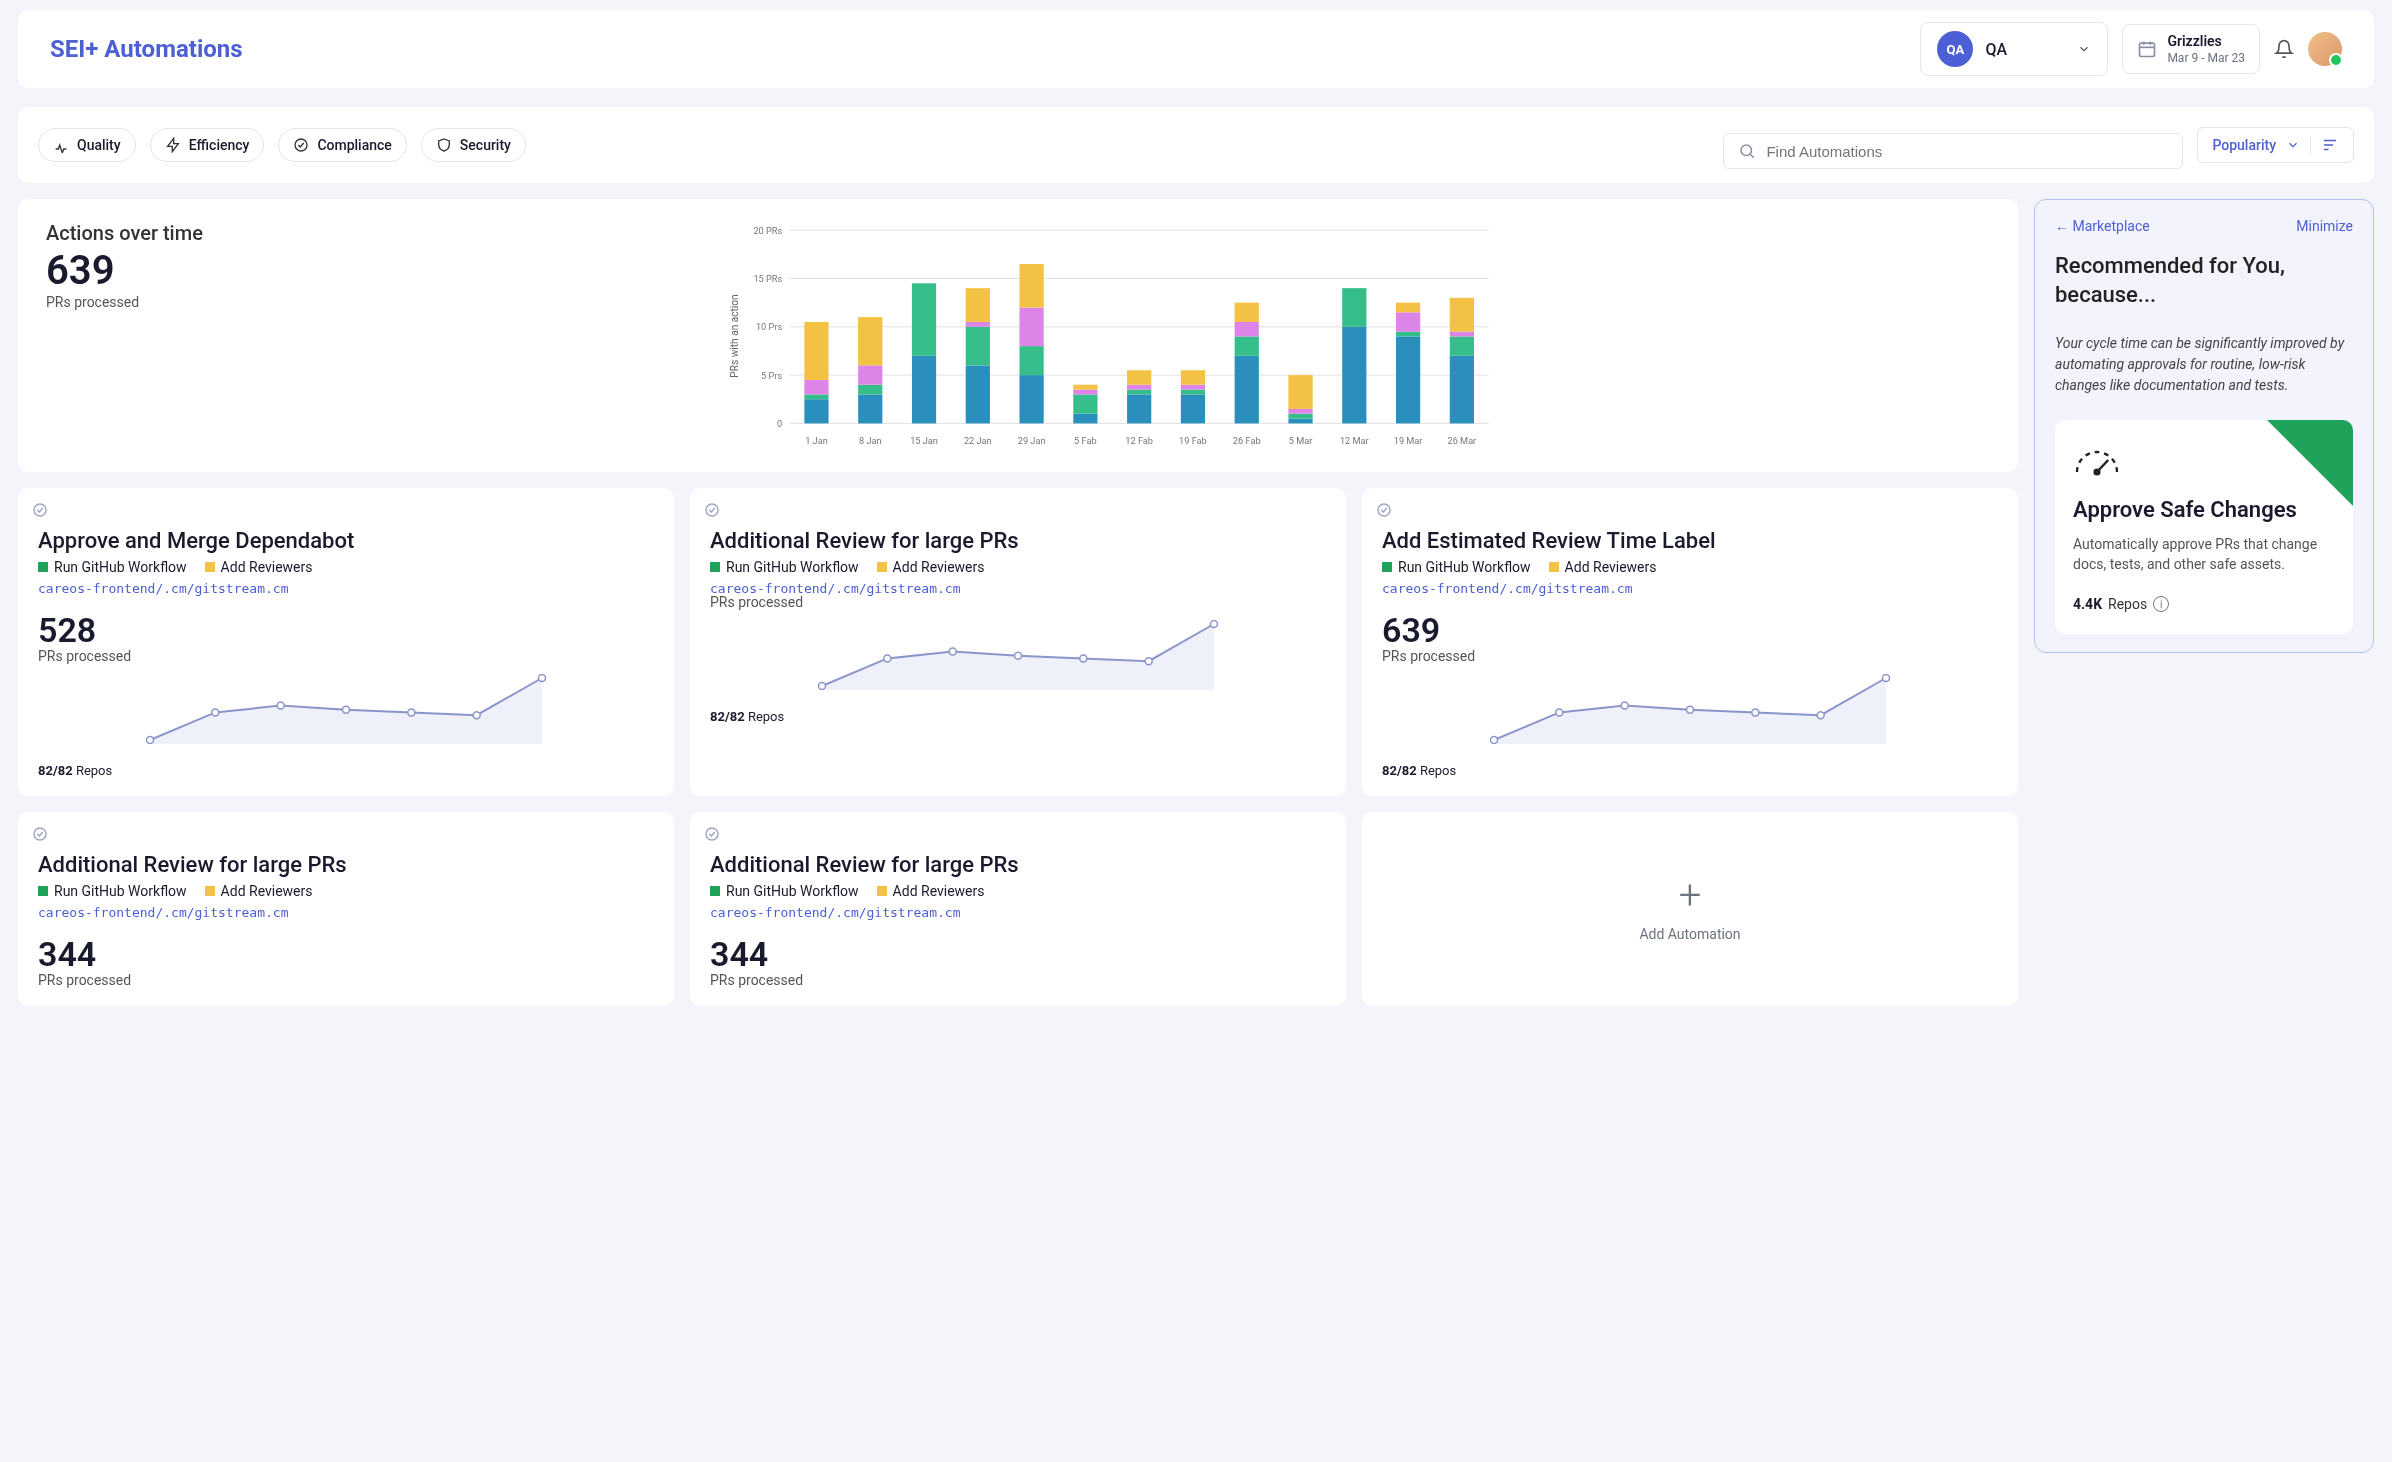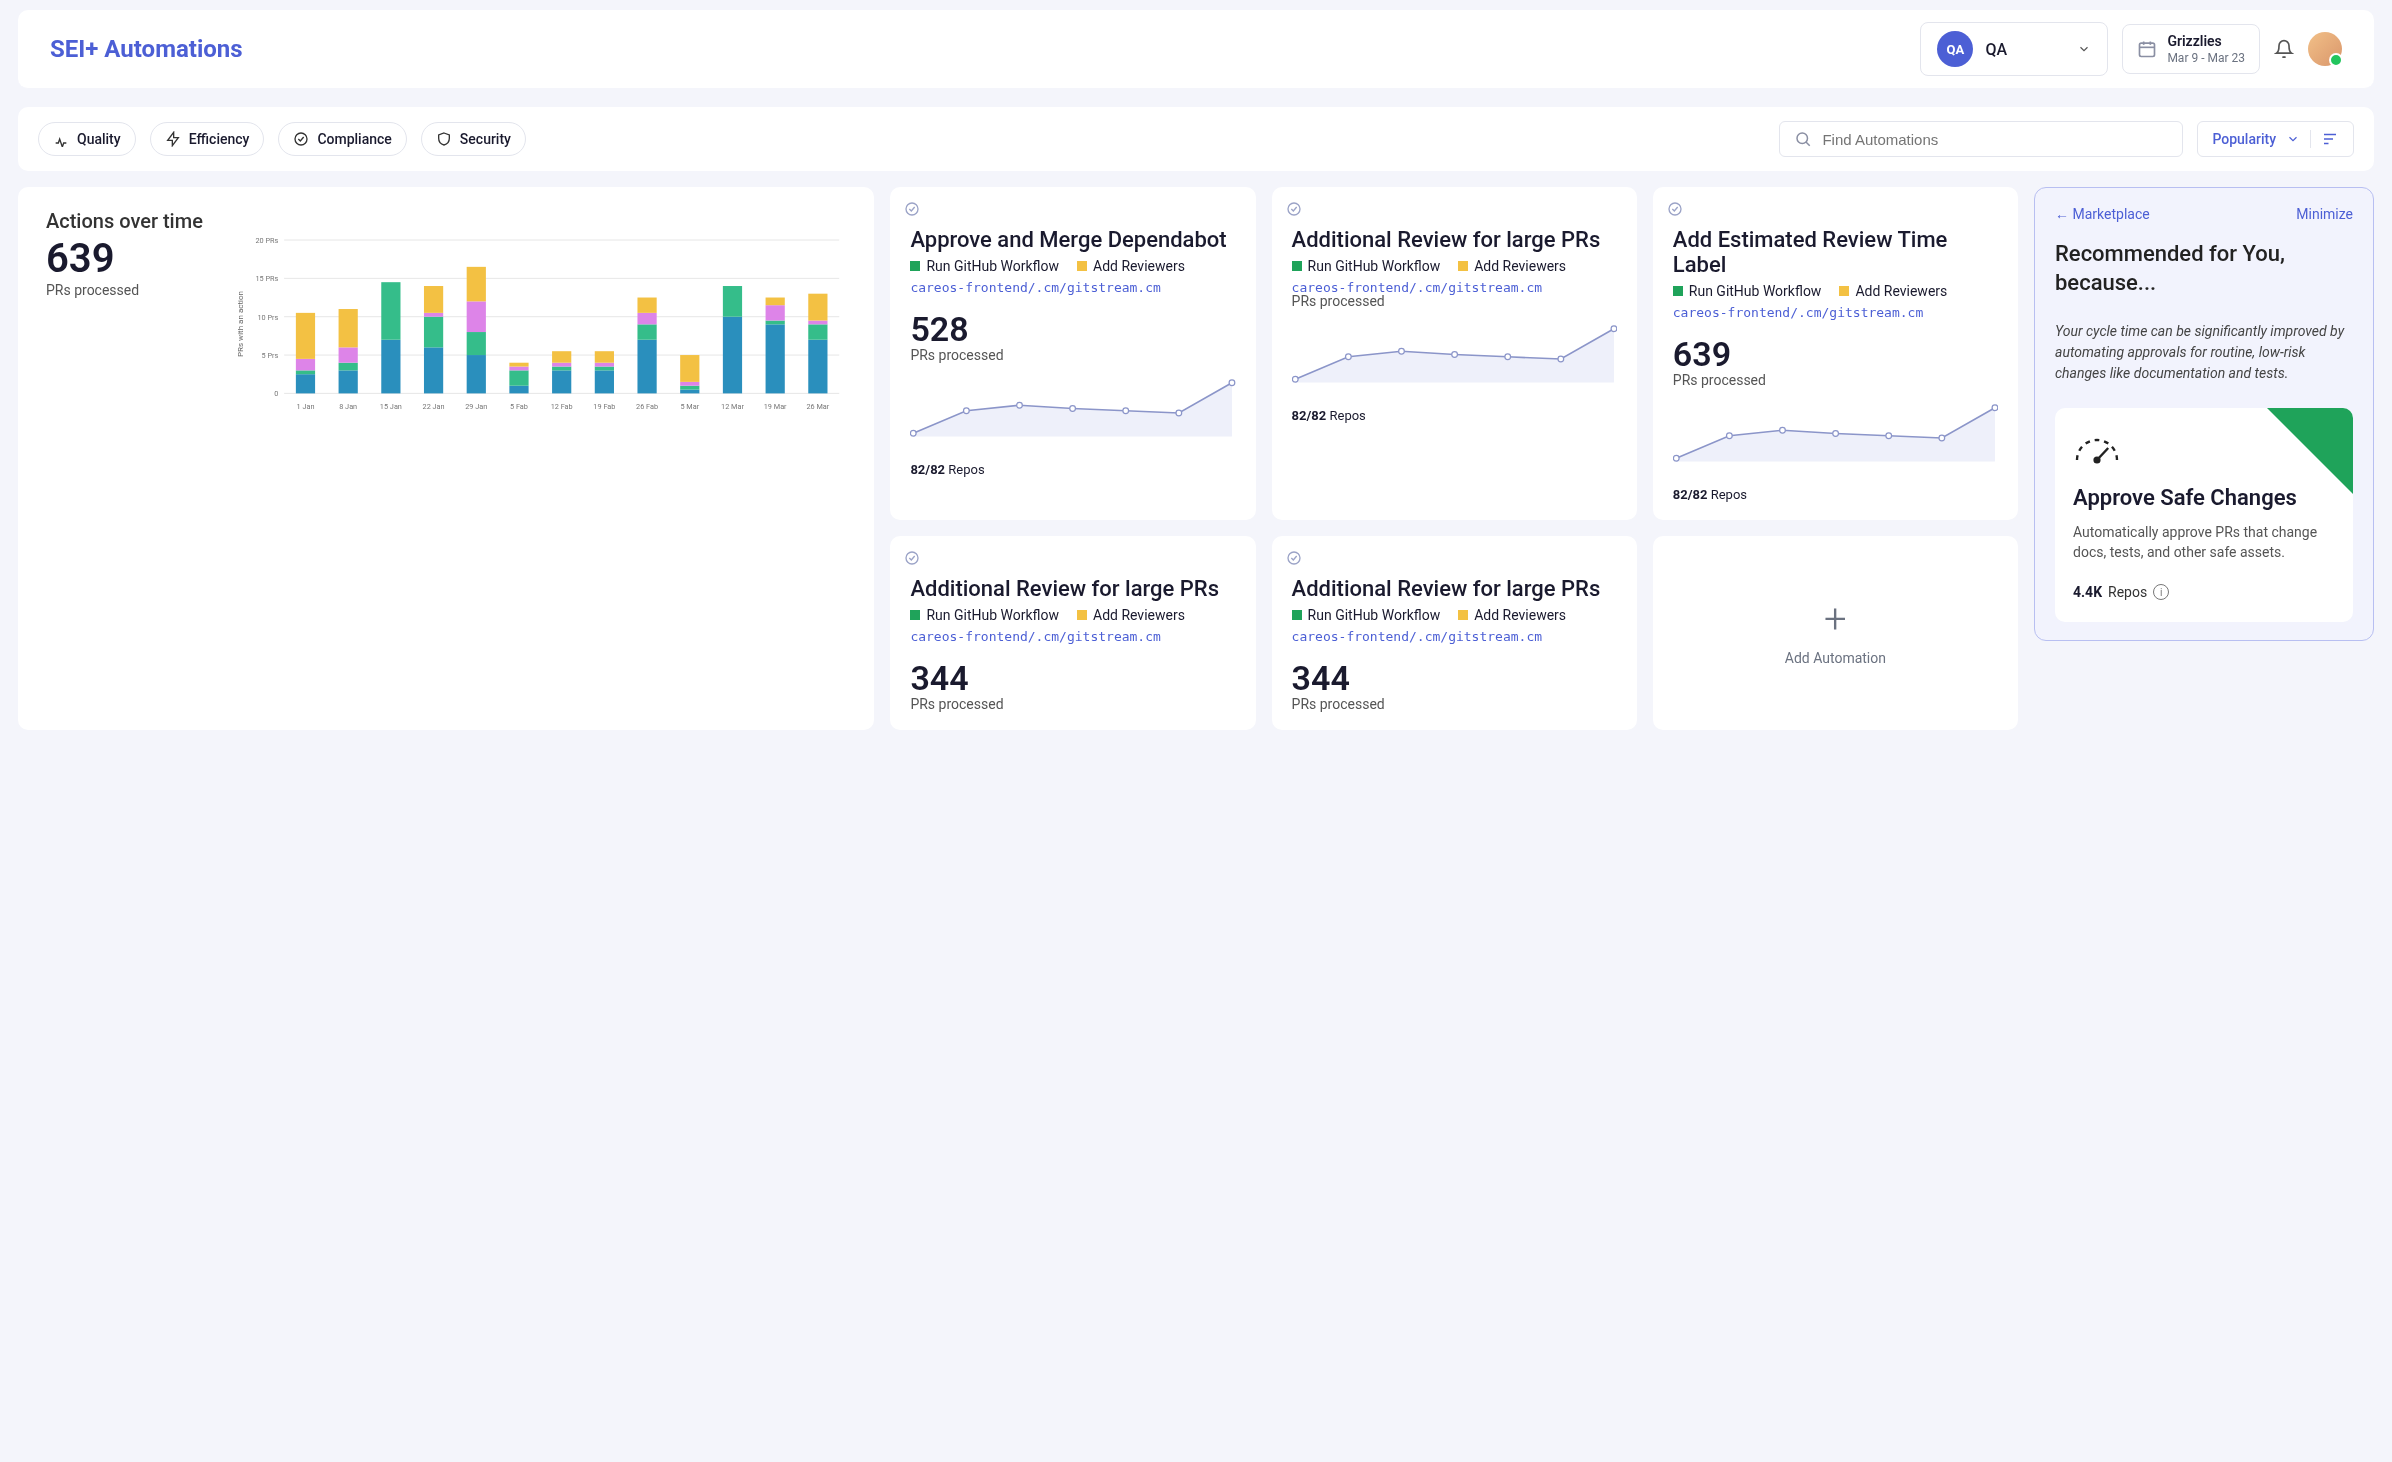--- a/index.html
+++ b/index.html
@@ -17,28 +17,28 @@
 .date-stack .t1 { font-weight: 600; font-size: 14px; }
 .date-stack .t2 { font-size: 12px; color: #6b7280; }
 .avatar { width: 34px; height: 34px; border-radius: 50%; background: linear-gradient(135deg,#f2c088,#d9966b); position: relative; }
 .avatar::after{content:'';position:absolute;right:-1px;bottom:-1px;width:10px;height:10px;border-radius:50%;background:#22c55e;border:2px solid #fff;}
 
 
 .filterbar { background: #fff; margin: 18px 18px 0; border-radius: 10px; padding: 14px 20px; display: flex; align-items: center; gap: 14px; }
 .chip { display: flex; align-items: center; gap: 8px; border: 1px solid #e3e5ed; border-radius: 17px; padding: 8px 14px; font-weight: 500; cursor: pointer; font-size: 14px; }
 .chip svg { width: 16px; height: 16px; }
 .spacer { flex: 1; }
-.search { display: flex; align-items: center; gap: 10px; border: 1px solid #e3e5ed; border-radius: 6px; padding: 8px 14px; width: 404px; }
+.search { display: flex; align-items: center; gap: 10px; border: 1px solid #e3e5ed; border-radius: 6px; padding: 8px 14px; width: 460px; margin-top: 12px; }
 .search input { border: none; outline: none; font-size: 15px; flex: 1; background: transparent; }
 .sortbox { display: flex; align-items: center; gap: 10px; border: 1px solid #e3e5ed; border-radius: 6px; padding: 8px 14px; cursor:pointer; color: #4c5fd5; font-weight: 500; }
 .sortbox .sep { width: 1px; height: 18px; background: #e3e5ed; }
 
 
 .split { display: flex; gap: 16px; margin: 16px 18px 0; }
-.left { flex: 1; display: flex; flex-direction: row; gap: 16px; }
+.left { flex: 1; display: flex; flex-direction: column; gap: 16px; }
 .right { width: 340px; }
 
 
 .chartcard { background: #fff; border-radius: 10px; padding: 22px 28px 18px; display: flex; gap: 30px; }
 .chartmeta .title { font-size: 20px; font-weight: 500; color: #333; }
 .chartmeta .num { font-size: 40px; font-weight: 600; margin-top: 2px; }
 .chartmeta .sub { font-size: 14px; color: #555; }
 .chartarea { flex: 1; }
 
 

